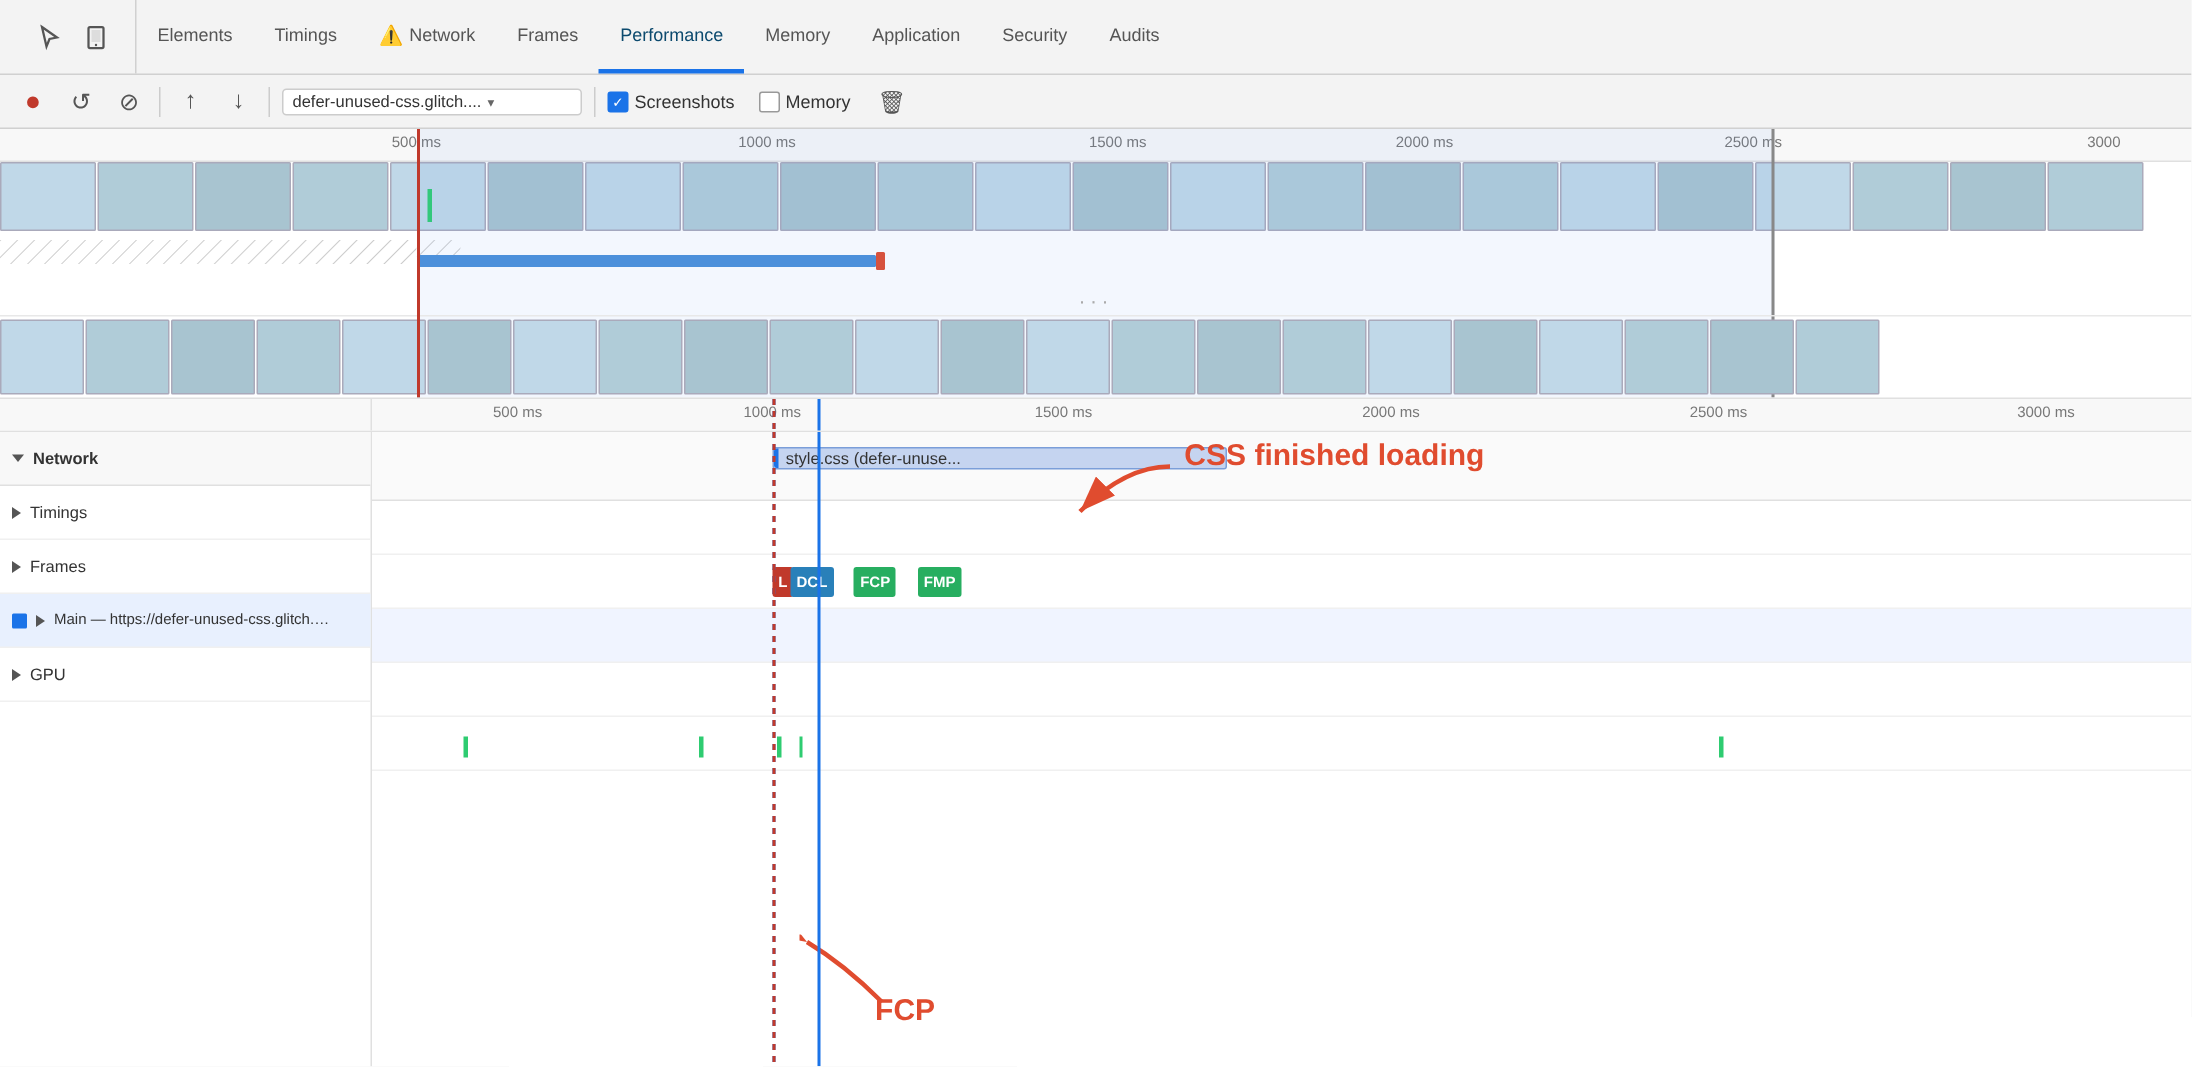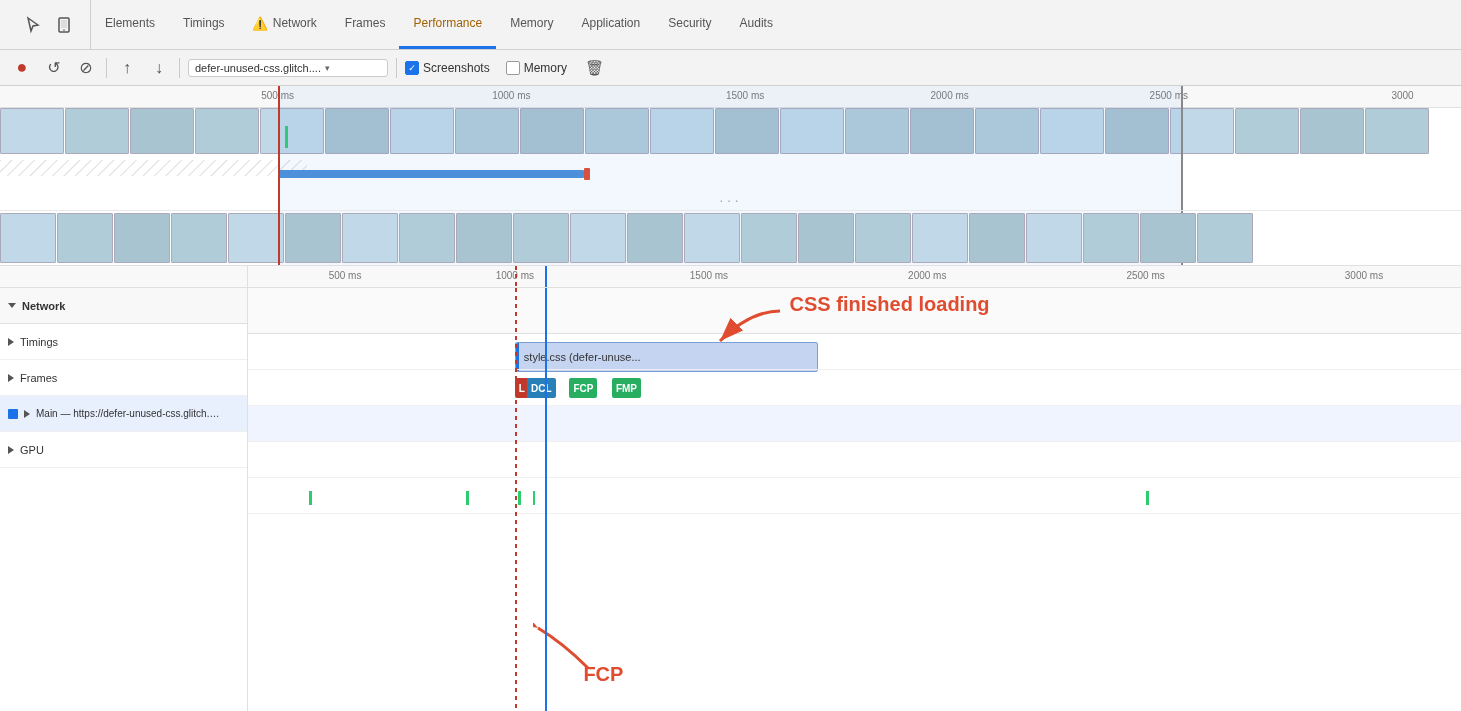--- a/index.html
+++ b/index.html
@@ -37,21 +37,21 @@
       align-items: center;
       padding: 0 14px;
       cursor: pointer;
       font-size: 12px;
       color: #555;
       border-bottom: 3px solid transparent;
       white-space: nowrap;
       position: relative;
     }
     .tab-item.active {
-      color: #a16207;
+      color: #0c4a6e;
       border-bottom: 3px solid #1a73e8;
     }
     .tab-item .warn-icon {
       margin-right: 4px;
       font-size: 13px;
     }
 
     
     .toolbar {
       display: flex;
@@ -534,21 +534,21 @@
       <div class="tracks-timeline">
 
         <div class="blue-vert-dashed" style="left:22%;"></div>
 
         <div class="blue-vert-line" style="left:24.5%;"></div>
 
         <div class="red-vert-dashed" style="left:22%;"></div>
 
         <div class="track-content-row" style="height:46px; border-bottom:1px solid #e0e0e0; background:#fafafa; position:relative;">
 
-          <div style="position:absolute; top:10px; left:22%; width:25%; height:30px; background:#c5d4f0; border:1.5px solid #7b9ed9; border-radius:2px; display:flex; align-items:center; padding-left:8px; font-size:11px; color:#333;margin-top:44px;">
+          <div style="position:absolute; top:10px; left:22%; width:25%; height:15px; background:#c5d4f0; border:1.5px solid #7b9ed9; border-radius:2px; display:flex; align-items:center; padding-left:8px; font-size:11px; color:#333;">
             <div style="position:absolute;left:0;top:0;bottom:0;width:3px;background:#1a73e8;border-radius:2px 0 0 2px;"></div>
             <span>style.css (defer-unuse...</span>
           </div>
 
           <div style="position:absolute; top:5px; left:43%;">
             
             <svg width="80" height="55" style="position:absolute; left:-60px; top:8px;">
               <defs>
                 <marker id="arrowhead" markerWidth="8" markerHeight="6" refX="8" refY="3" orient="auto">
                   <polygon points="0 0, 8 3, 0 6" fill="#e04c2f"></polygon>

